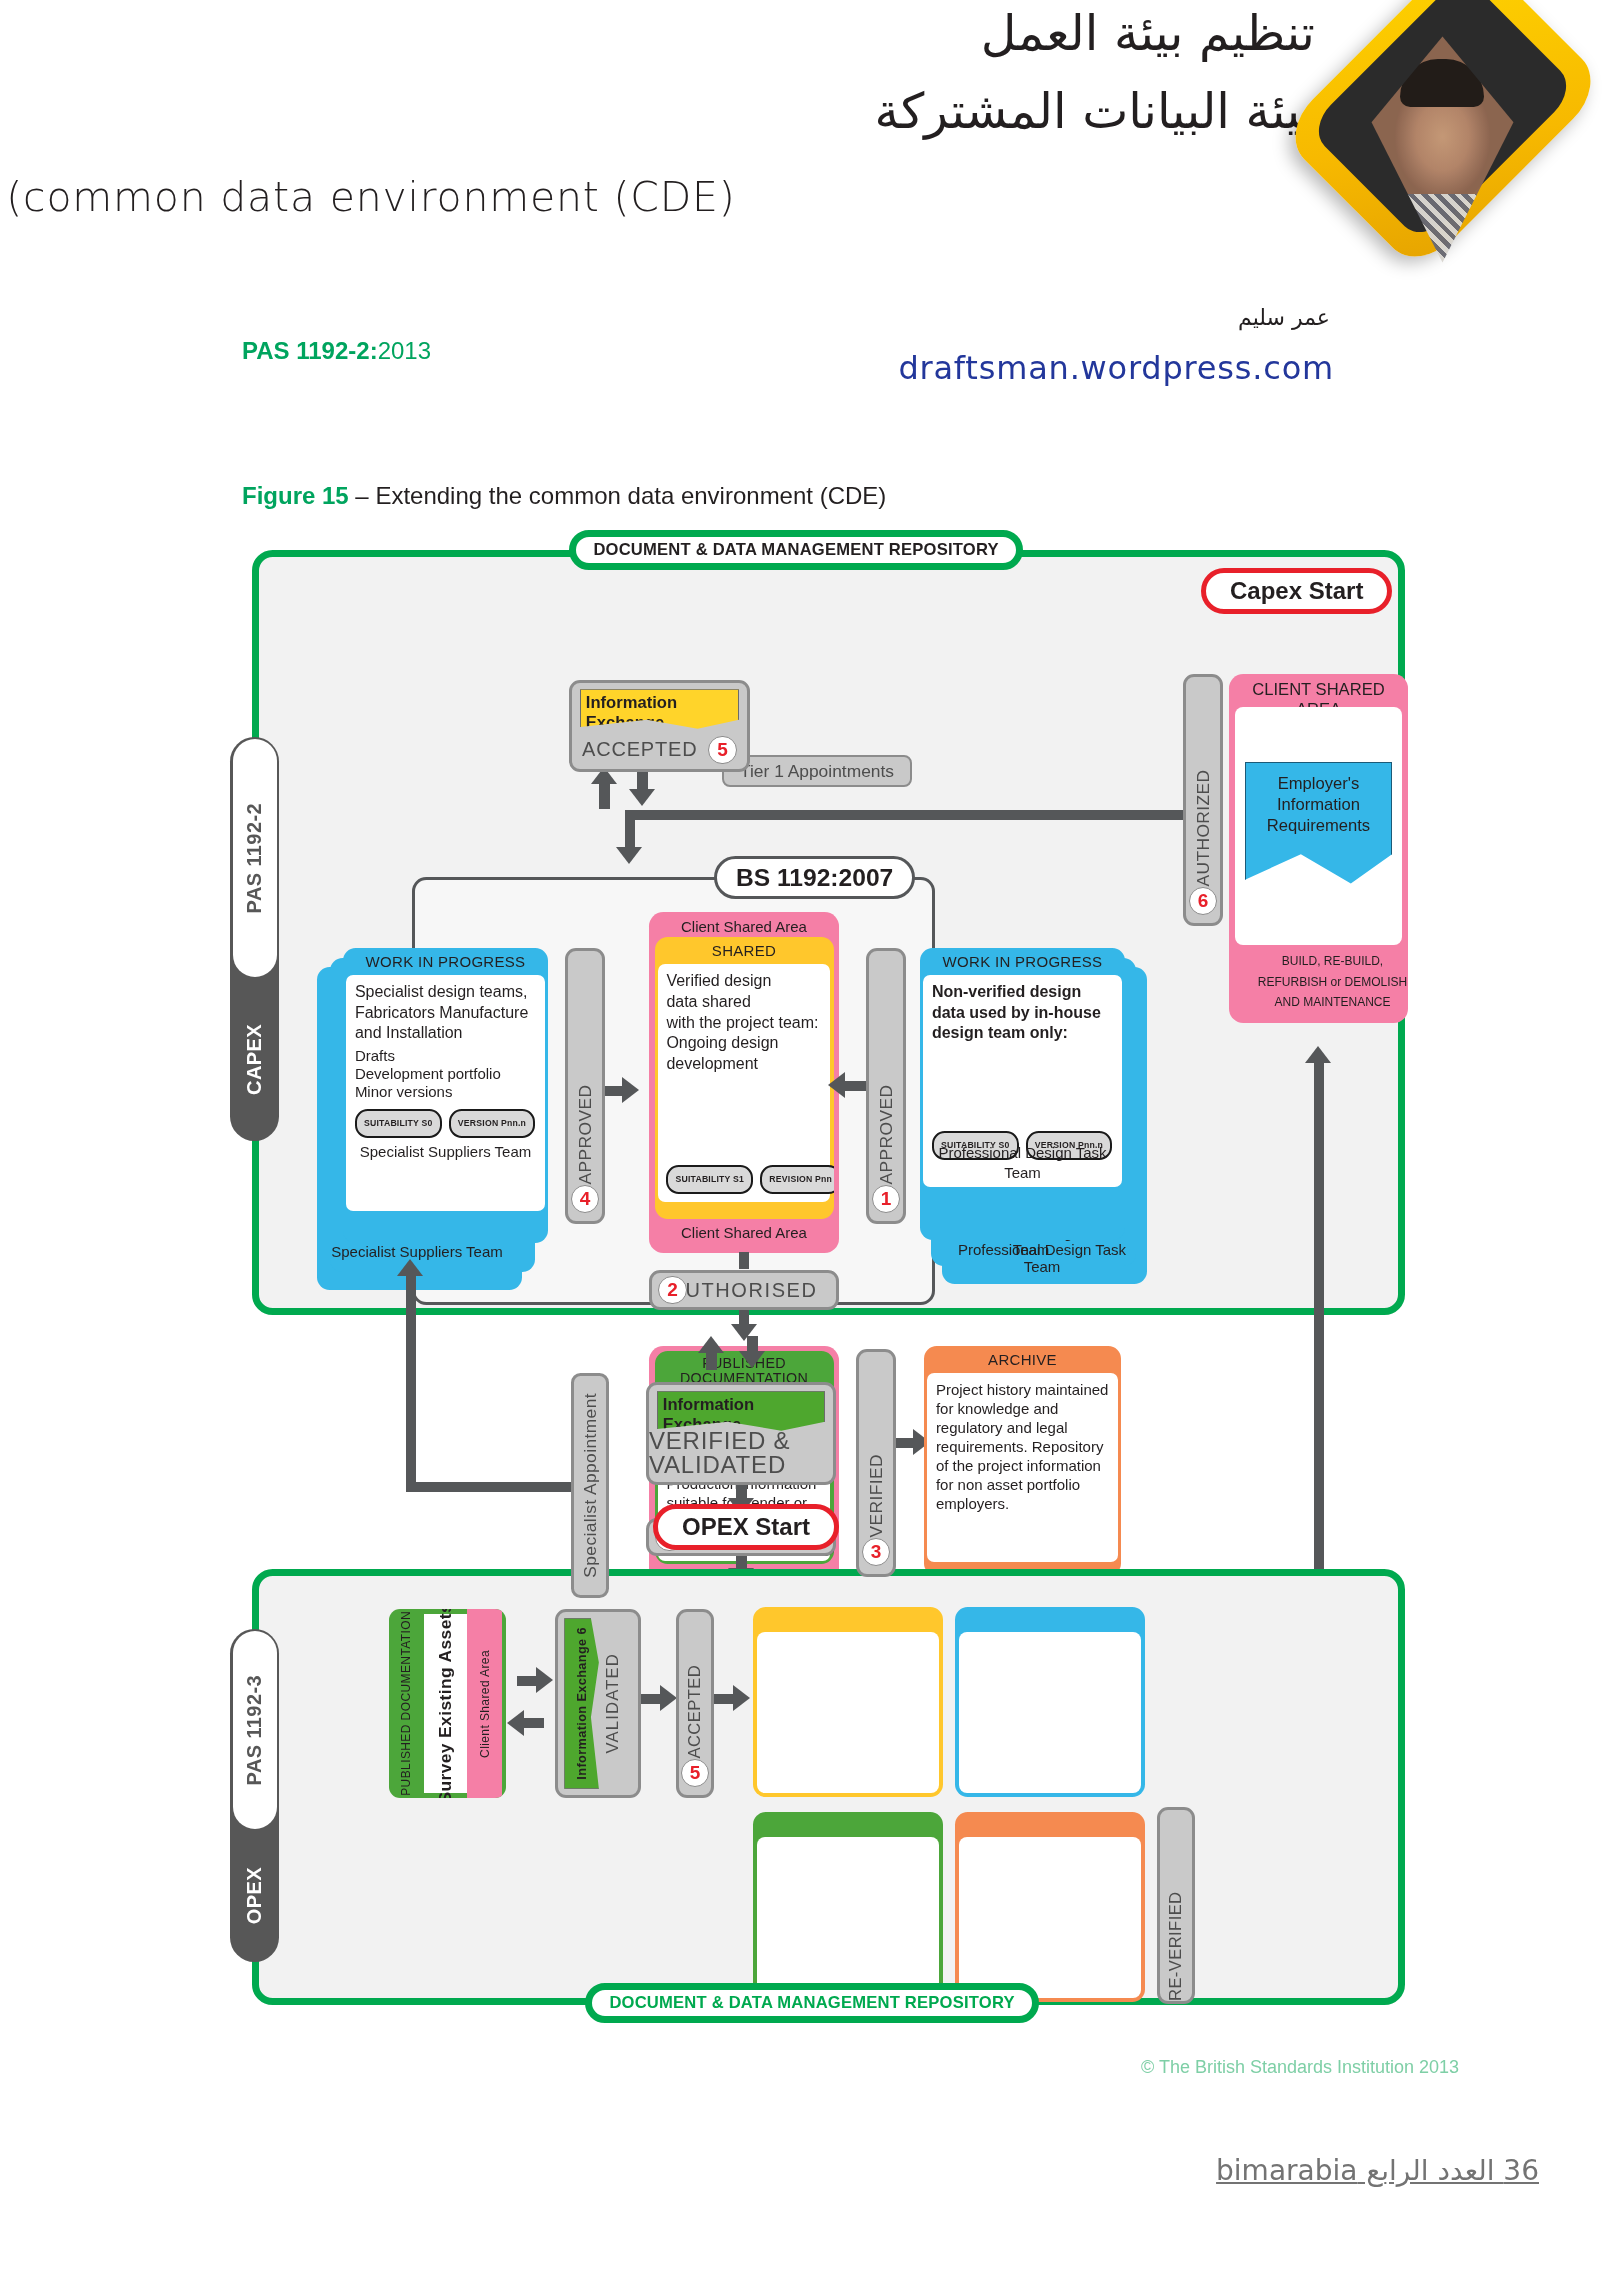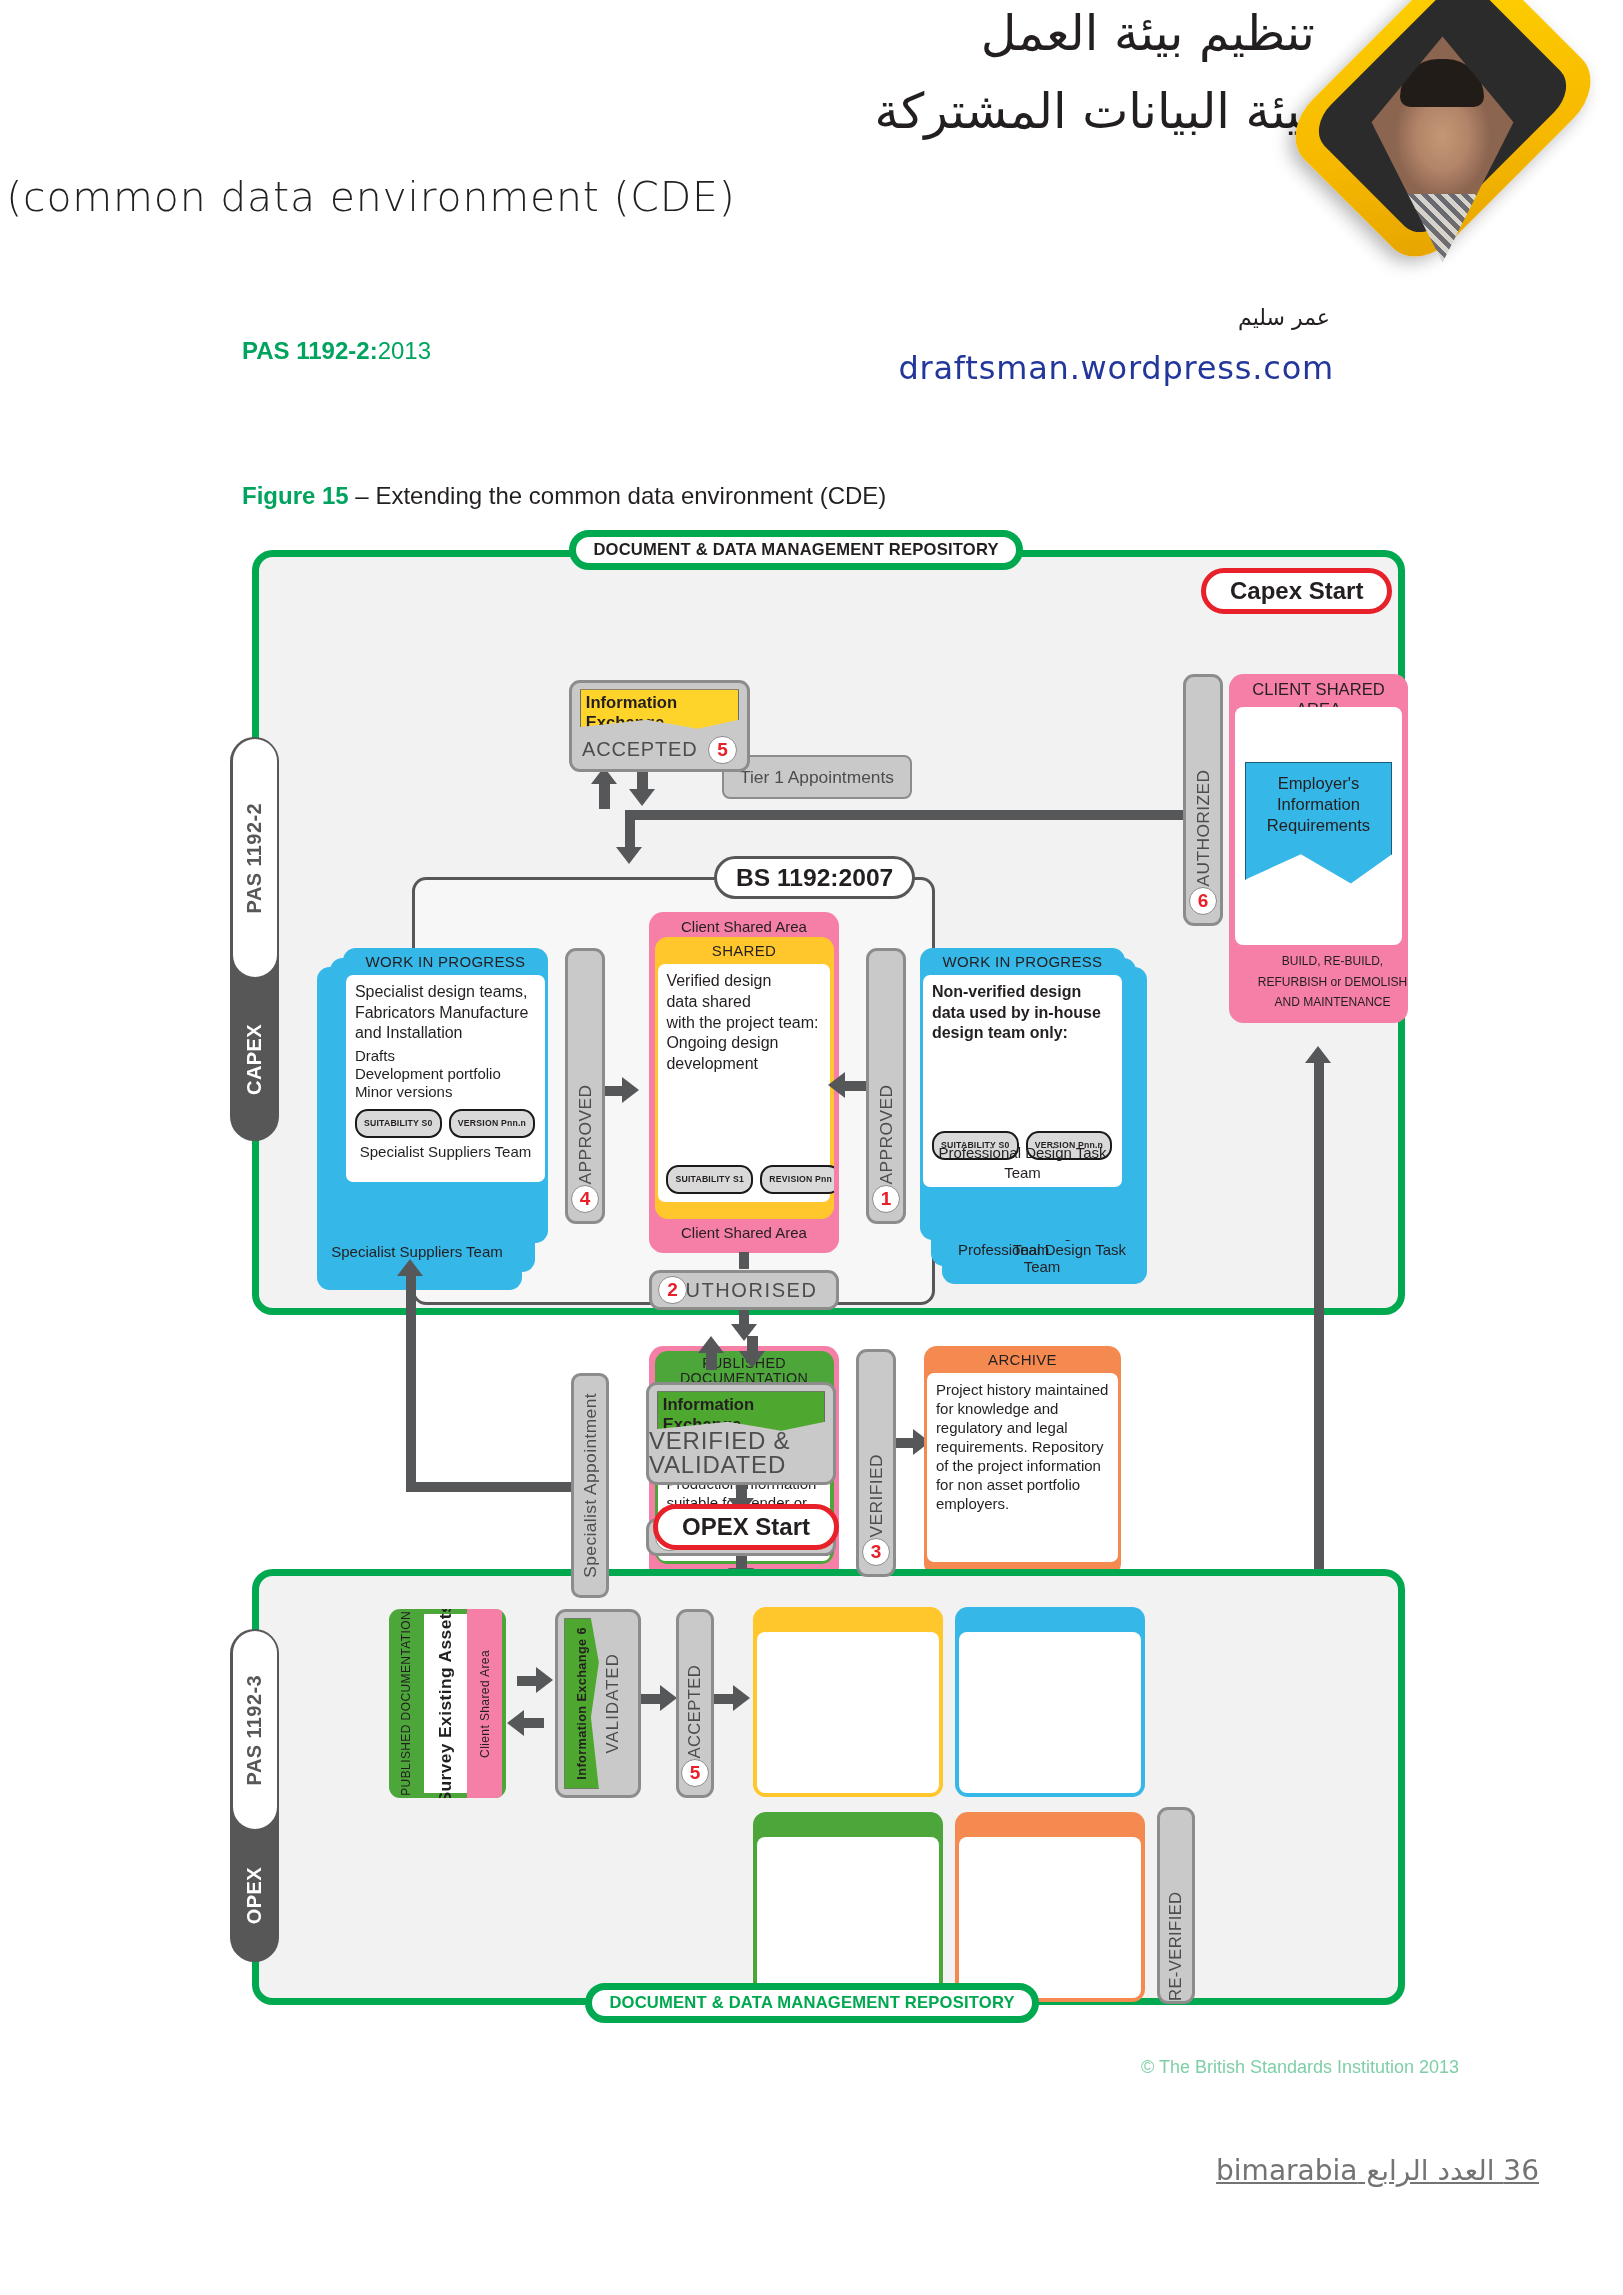--- a/index.html
+++ b/index.html
@@ -190,21 +190,21 @@
     position:absolute; background:#fff; border:3.2px solid #555759; border-radius:24px;
     height:43px; display:flex; align-items:center; justify-content:center;
     padding:0 19px; font-size:24.6px; font-weight:700; color:#231f20; z-index:8;
     white-space:nowrap;
   }
   .inner-frame{
     position:absolute; border:3.2px solid #555759; border-radius:14.3px; background:#f7f7f7;
   }
   .grey-tag{
     position:absolute; background:#c9c9c9; border:2.4px solid #8c8c8c; border-radius:8px;
-    height:44px; display:flex; align-items:center; justify-content:center;
+    height:32px; display:flex; align-items:center; justify-content:center;
     padding:0 16px; font-size:17.4px; color:#4d4d4d; white-space:nowrap; z-index:5;
   }
   .eir-wave{
     width:147px; height:128px; background:#35b7e8; border:1.6px solid #1c5a77;
     color:#231f20; font-size:16.6px; line-height:21.4px; text-align:center; padding-top:9.5px;
     clip-path: polygon(0 0,100% 0,100% 72%,72% 95%,38% 72%,0 92%);
   }
 
   
   .sea{
@@ -288,21 +288,21 @@
   <div class="inner-frame" style="left:174px; top:338px; width:523px; height:428px;"></div>
   <div class="std-pill" style="left:476px; top:317px;">BS 1192:2007</div>
 
   <div class="stack-shadow" style="left:79px; top:428px; width:205px; height:323px;"></div>
   <div class="stack-shadow" style="left:92px; top:419px; width:205px; height:314px;"></div>
   <div style="position:absolute; left:84px; top:704px; width:190px; font-size:15px; text-align:center;">Specialist Suppliers Team</div>
   <div style="position:absolute; left:98px; top:686px; width:190px; font-size:15px; text-align:center;">Specialist Suppliers Team</div>
 
   <div class="cbox wip" style="left:105px; top:409px; width:205px; height:295px;">
     <div class="hd">WORK IN PROGRESS</div>
-    <div class="bd" style="height:207px;">
+    <div class="bd" style="height:236px;">
       <div>Specialist design teams, Fabricators Manufacture and Installation</div>
       <div style="font-size:15px; line-height:18px; margin-top:3.2px; white-space:pre-line;">Drafts
 Development portfolio
 Minor versions</div>
       <div class="badge-row">
         <span class="pill-badge">SUITABILITY S0</span>
         <span class="pill-badge">VERSION Pnn.n</span>
       </div>
       <div class="stack-label">Specialist Suppliers Team</div>
     </div>

